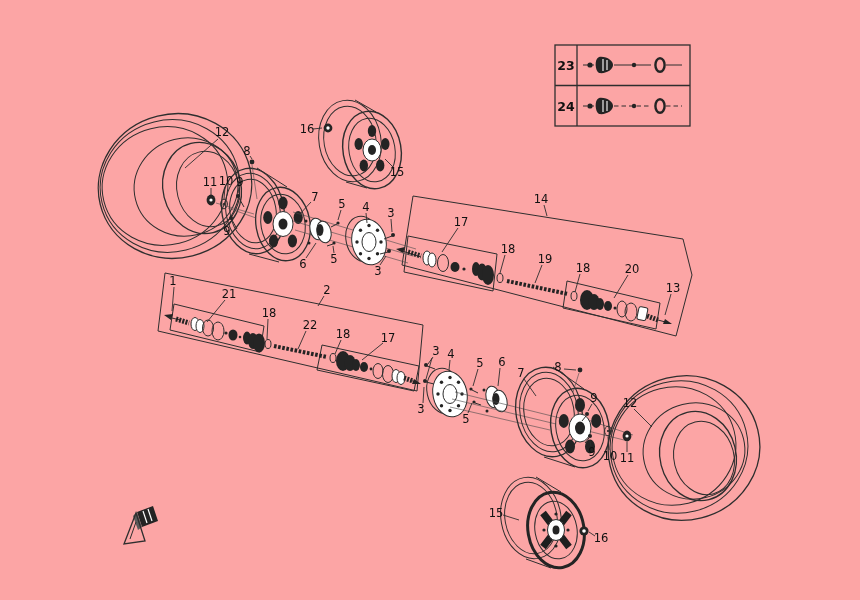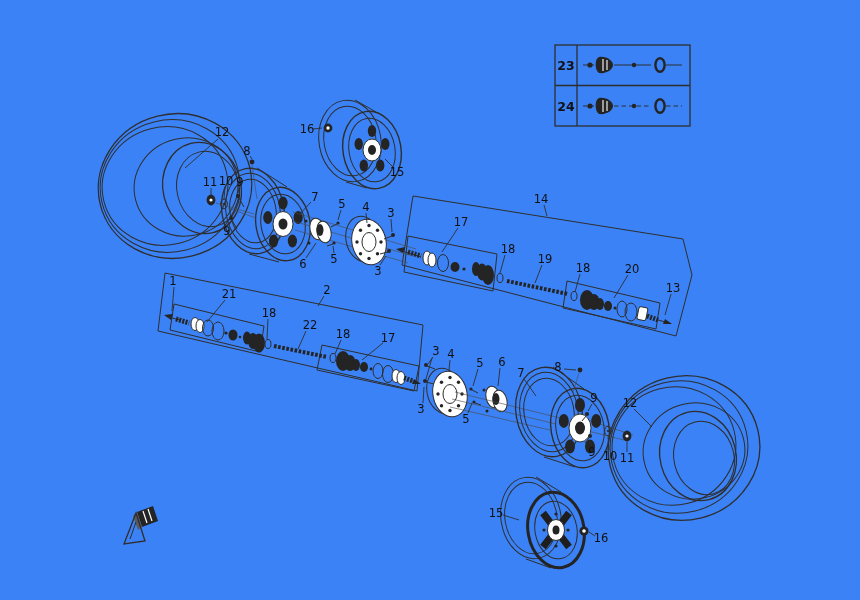--- a/index.html
+++ b/index.html
@@ -1,16 +1,16 @@
 <!DOCTYPE html>
 <html><head>
 <meta charset="utf-8">
 <style>
   html,body{margin:0;padding:0;background:#fff;}
-  #stage{position:relative;width:860px;height:600px;background:#3b82f6;overflow:hidden;
+  #stage{position:relative;width:860px;height:600px;background:#fca5a5;overflow:hidden;
          font-family:"DejaVu Sans",sans-serif;text-align:center;}
   svg{position:absolute;left:0;top:0;}
   .s{stroke:#2e2e2e;fill:none;stroke-width:1;}
   .sw13{stroke-width:1.3;}
   .sw14{stroke-width:1.4;}
   .thin{stroke:#4a4a4a;fill:none;stroke-width:0.6;}
   .dk{fill:#242424;stroke:none;}
   .wh{fill:#ffffff;}
   .spline{stroke:#242424;stroke-width:5;stroke-dasharray:2,1.3;fill:none;}
   .shaft{stroke:#242424;stroke-width:4;stroke-dasharray:2.6,1.6;fill:none;}

